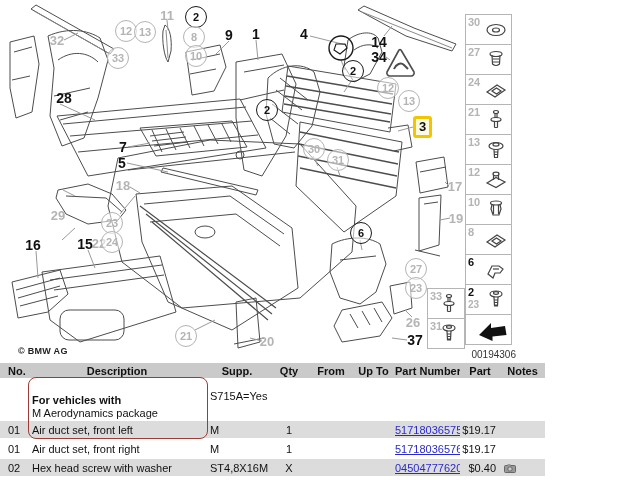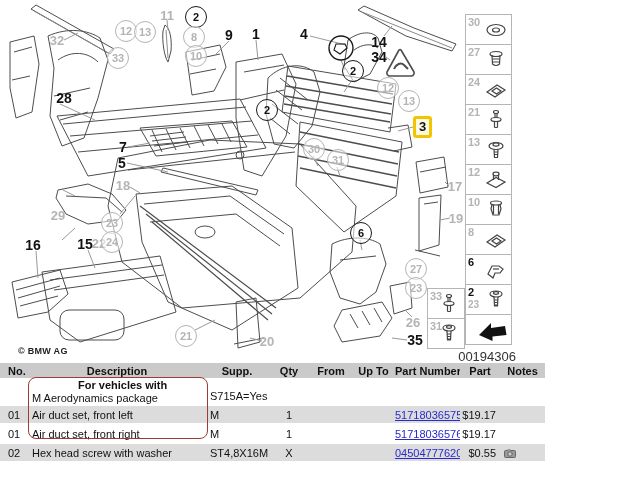--- a/index.html
+++ b/index.html
@@ -11,21 +11,21 @@
   .callout{position:absolute;font-weight:bold;text-align:center;cursor:pointer;}
   .co-circle{width:20px;height:20px;border-radius:50%;font-size:11px;line-height:20px;background:rgba(255,255,255,.55);}
   .co-circle.gray{border:1.4px solid var(--gray-label);color:var(--gray-label);}
   .co-circle.black{border:1.4px solid #1a1a1a;color:#111;}
   .co-text{font-size:13px;line-height:13px;transform:translate(-50%,-50%);}
   .co-text.black{color:#111;font-size:14px;}
   .co-text.gray{color:var(--gray-label);text-align:center;}
   .co-highlight{width:13px;height:16px;background:#fdfae3;border:3px solid var(--accent-yellow);
      border-radius:3px;color:#111;font-size:13px;line-height:16px;}
   #copyright{position:absolute;left:18px;top:346px;font-size:9px;font-weight:600;color:#222;letter-spacing:.3px;}
-  #diagram-number{position:absolute;left:458px;top:349px;width:58px;text-align:right;font-size:13px;color:#333;}
+  #diagram-number{position:absolute;left:458px;top:349px;width:58px;text-align:right;font-size:10px;color:#333;}
   
   .hw-col{position:absolute;}
   .hw-cell{position:relative;box-sizing:border-box;border:1px solid #b5b5b5;margin-top:-1px;background:#fff;}
   .hw-label{position:absolute;left:2px;top:1px;font-size:11px;font-weight:bold;color:var(--gray-label);}
   .hw-label.black{color:#111;}
   .hw-sub{position:absolute;left:2px;top:14px;font-size:10px;font-weight:bold;color:var(--gray-label);}
   .hw-icon{position:absolute;right:1px;top:50%;transform:translateY(-50%);}
   
   #table-wrap{position:absolute;left:0;top:363px;width:545px;}
   table{border-collapse:collapse;table-layout:fixed;width:545px;font-size:11px;color:#111;}
@@ -33,21 +33,21 @@
   td{padding:0 0 0 4px;height:17px;white-space:nowrap;overflow:hidden;border-bottom:2px solid #fff;}
   tr.shade-gray td{background:#dcdcdc;}
   tr.shade-yellow td{background:var(--row-yellow);}
   tr.group-row td{height:26px;vertical-align:top;}
   td.no{padding-left:8px;}th.no{text-align:left;padding-left:8px;}
   td.c{text-align:center;padding:0;}
   td.r{text-align:right;padding:0 4px 0 0;}
   a.pn{color:var(--link);text-decoration:underline;cursor:pointer;}
   #group-outline{position:absolute;left:28px;top:377px;width:178px;height:60px;
       border:1px solid var(--outline-red);border-radius:8px;pointer-events:none;}
-  .gh1{font-weight:bold;line-height:13px;padding-top:1px;margin-left:46px;}
+  .gh1{font-weight:bold;line-height:13px;padding-top:16px;}
   .gh2{line-height:12px;}
   .supp-bottom{display:flex;align-items:flex-end;height:24px;}
 </style>
 </head>
 <body>
 
 <div id="screen">
 
   <div id="diagram">
     <svg id="lineart" width="640" height="363" viewBox="0 0 640 363">
@@ -182,21 +182,21 @@
         <div class="callout co-circle gray" style="left: 101px; top: 212px;">23</div>
         <div class="callout co-circle gray" style="left: 101px; top: 231px;">24</div>
         <div class="callout co-circle black" style="left: 350px; top: 222px;">6</div>
         <div class="callout co-text gray" style="left: 455px; top: 186px;">17</div>
         <div class="callout co-text gray" style="left: 456px; top: 218px;">19</div>
         <div class="callout co-circle gray" style="left: 175px; top: 325px;">21</div>
         <div class="callout co-circle gray" style="left: 405px; top: 258px;">27</div>
         <div class="callout co-circle gray" style="left: 405px; top: 277px;">23</div>
         <div class="callout co-text gray" style="left: 413px; top: 322px;">26</div>
         <div class="callout co-text gray" style="left: 267px; top: 341px;">20</div>
-        <div class="callout co-text black" style="left: 415px; top: 340px;">35</div>
+        <div class="callout co-text black" style="left: 415px; top: 340px;">37</div>
       </div>
     <div id="hardware-main" class="hw-col" style="left:465px;top:15px;width:47px;">
         <div class="hw-cell" style="height: 31px;">
           <span class="hw-label">30</span>
           <svg class="hw-icon" width="28" height="26" viewBox="0 0 28 26" fill="none" stroke="#444" stroke-width="1.2">
             <ellipse cx="14" cy="13" rx="9" ry="5.5"></ellipse>
             <ellipse cx="14" cy="13" rx="3.5" ry="2"></ellipse>
           </svg>
         </div>
         <div class="hw-cell" style="height: 31px;">
@@ -358,21 +358,21 @@
             <td></td>
           </tr>
           <tr class="shade-gray">
             <td class="no">02</td>
             <td>Hex head screw with washer</td>
             <td>ST4,8X16MM</td>
             <td class="c">X</td>
             <td class="c"></td>
             <td class="c"></td>
             <td class="c"><a class="pn">04504777620</a></td>
-            <td class="r">$0.55</td>
+            <td class="r">$0.40</td>
             <td><svg width="12" height="9" viewBox="0 0 12 9" style="vertical-align:middle">
                 <rect x="0.5" y="1.5" width="11" height="7" rx="1" fill="#999" stroke="#666"></rect>
                 <circle cx="6" cy="5" r="2.2" fill="#ccc" stroke="#666"></circle>
                 <rect x="3.5" y="0" width="3" height="2" fill="#999"></rect>
               </svg></td>
           </tr>
         </tbody>
       </table>
   </div>
   <div id="group-outline"></div>

